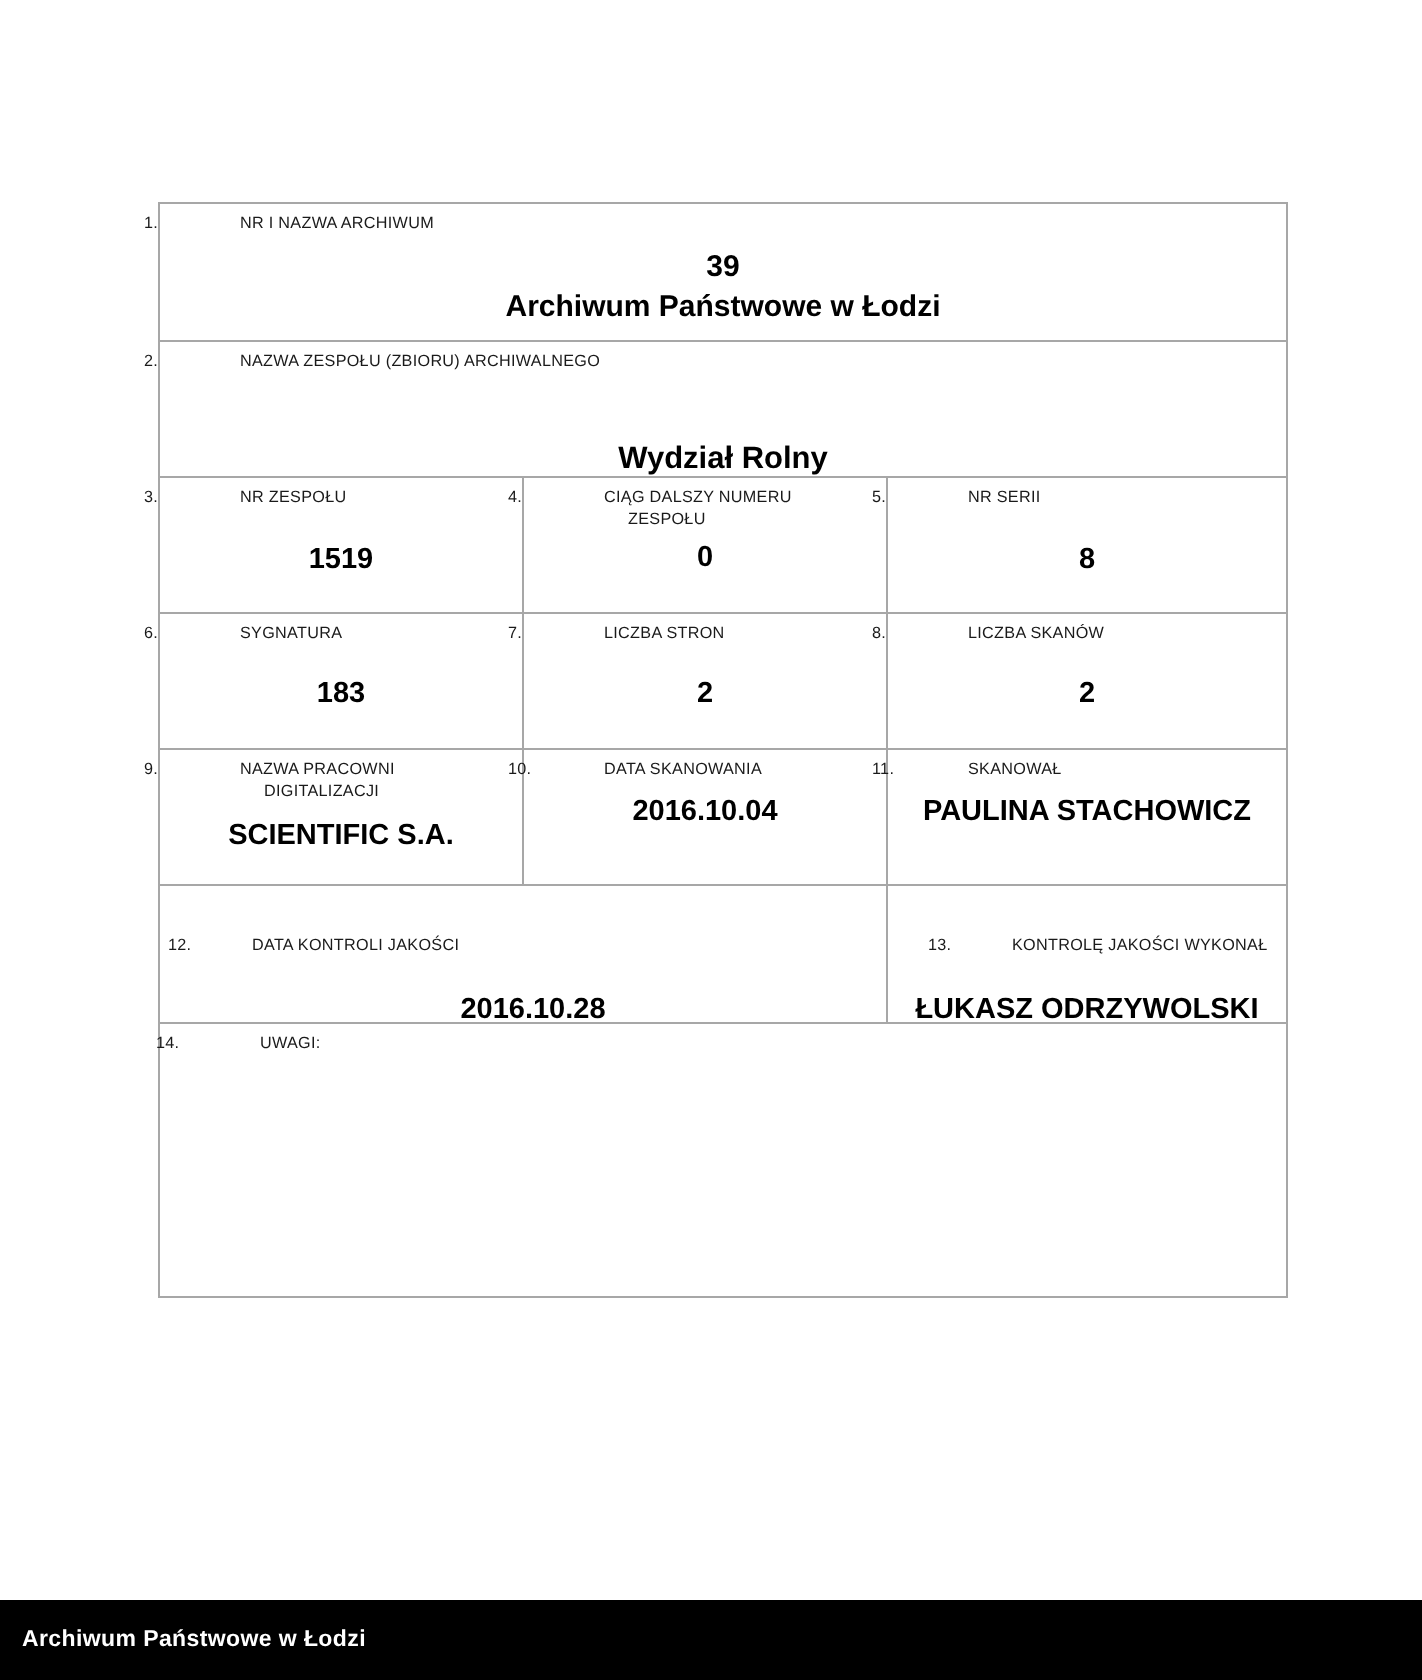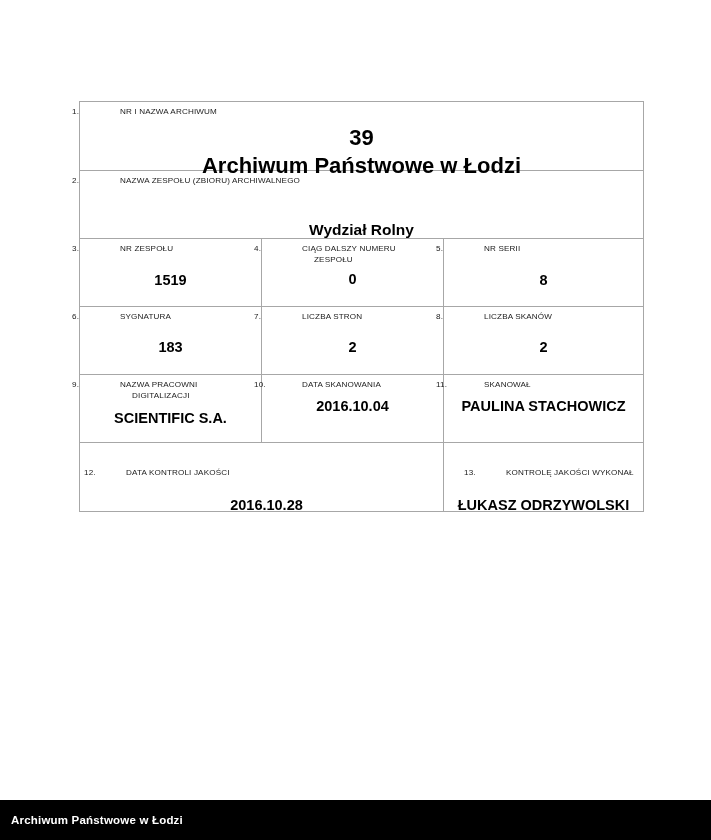--- a/index.html
+++ b/index.html
@@ -79,21 +79,21 @@
   }
 
   
   .val {
     display: block;
     text-align: center;
     font-weight: bold;
     color: #000000;
     line-height: 1.12;
   }
-  .val-xl   { font-size: 22px; }   
+  .val-xl   { font-size: 15px; }   
   .val-lg   { font-size: 15.5px; } 
   .val-md   { font-size: 14.5px; } 
 
   
   .r1 .val-num  { margin-top: 8px; }
   .r1 .val-name { margin-top: 4px; }
   .r2 .val      { margin-top: 34px; }
   .r3 .val      { margin-top: 17px; }
   .r4 .val      { margin-top: 16px; }
   .r5 .val      { margin-top: 7px; }
@@ -230,20 +230,28 @@
           </div>
         </td>
         <td>
           <div class="cell h-r6 r6">
             <span class="lbl lbl-wide" style="padding-left:66px;text-indent:-26px"><span class="num">13.</span><span>KONTROLĘ JAKOŚCI WYKONAŁ</span></span>
             <span class="val val-md">ŁUKASZ ODRZYWOLSKI</span>
           </div>
         </td>
       </tr>
 
+      <tr>
+        <td colspan="3">
+          <div class="cell h-r7">
+            <span class="lbl" style="padding-left:52px;text-indent:-30px"><span class="num" style="width:22px">14.</span><span>UWAGI:</span></span>
+            <span class="val val-md"></span>
+          </div>
+        </td>
+      </tr>
 
     </tbody>
   </table>
 
 </div>
 
 <div id="footer-bar">
   <span class="footer-text">Archiwum Państwowe w Łodzi</span>
 </div>
 

